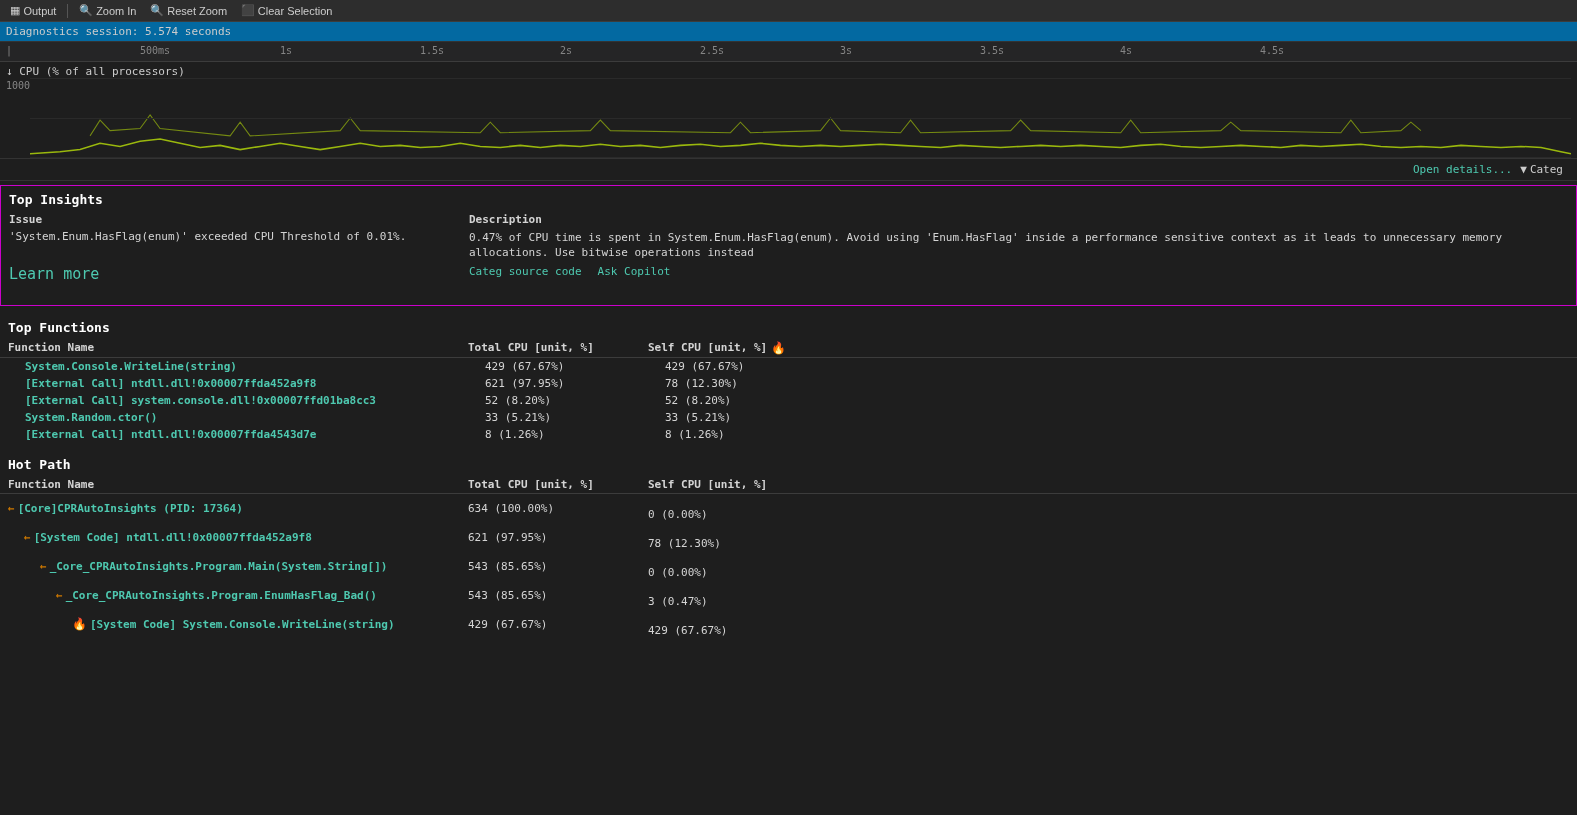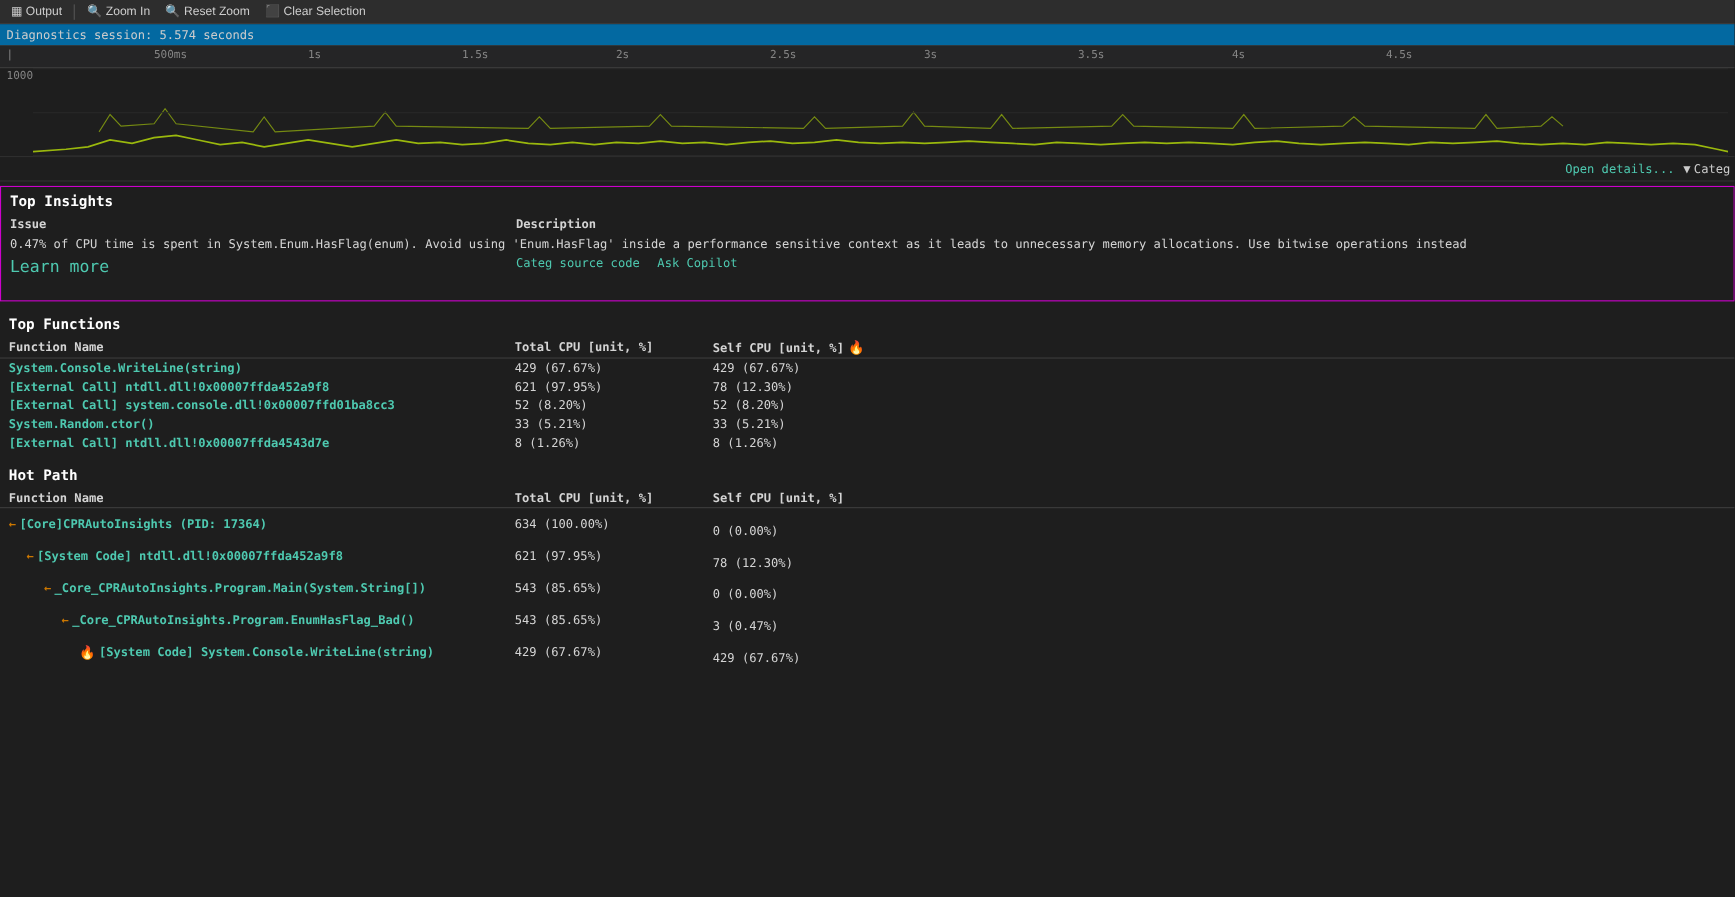--- a/index.html
+++ b/index.html
@@ -114,21 +114,21 @@
       left: 0;
       right: 0;
       border-top: 1px solid #2a2a2a;
     }
 
     
     .open-details-bar {
       display: flex;
       justify-content: flex-end;
       align-items: center;
-      padding: 2px 4px;
+      padding: 2px 14px;
       background: #1e1e1e;
       border-bottom: 1px solid #333;
       height: 22px;
       gap: 8px;
     }
     .open-details-link {
       color: #4ec9b0;
       font-size: 11px;
       cursor: pointer;
       text-decoration: none;
@@ -240,20 +240,21 @@
       color: #d4d4d4;
       display: flex;
       align-items: center;
       gap: 4px;
     }
     .fire-icon { color: #e05252; font-size: 12px; }
     .fn-data-row {
       display: flex;
       padding: 2px 8px;
       align-items: center;
+      margin-left: 17px;
     }
     .fn-name-link {
       width: 460px;
       color: #4ec9b0;
       font-size: 11px;
       cursor: pointer;
     }
     .fn-total-val {
       width: 180px;
       font-size: 11px;
@@ -355,20 +356,21 @@
     <span class="ruler-tick" style="left:560px">2s</span>
     <span class="ruler-tick" style="left:700px">2.5s</span>
     <span class="ruler-tick" style="left:840px">3s</span>
     <span class="ruler-tick" style="left:980px">3.5s</span>
     <span class="ruler-tick" style="left:1120px">4s</span>
     <span class="ruler-tick" style="left:1260px">4.5s</span>
   </div>
 </div>
 
 <div class="cpu-section">
+  <div class="cpu-label">↓ CPU (% of all processors)</div>
   <div class="cpu-chart-area">
     <div class="cpu-y-axis">
       <span>100</span>
       <span>0</span>
     </div>
     <div class="cpu-chart-canvas">
       
       <div class="chart-grid-line" style="top:0"></div>
       <div class="chart-grid-line" style="top:50%"></div>
       <div class="chart-grid-line" style="bottom:0"></div>
@@ -393,20 +395,21 @@
 
 <div class="main-content">
 
   <div class="top-insights">
     <div class="section-title">Top Insights</div>
     <div class="insights-header-row">
       <div class="insights-col-issue">Issue</div>
       <div class="insights-col-desc">Description</div>
     </div>
     <div class="insights-data-row">
+      <div class="issue-text">'System.Enum.HasFlag(enum)' exceeded CPU Threshold of 0.01%.</div>
       <div class="desc-text">0.47% of CPU time is spent in System.Enum.HasFlag(enum). Avoid using 'Enum.HasFlag' inside a performance sensitive context as it leads to unnecessary memory allocations. Use bitwise operations instead</div>
     </div>
     <div class="insights-links">
       <div style="width:460px">
         <a class="learn-more-link">Learn more</a>
       </div>
       <a class="source-link">Categ source code</a>
       <a class="copilot-link">Ask Copilot</a>
     </div>
   </div>

